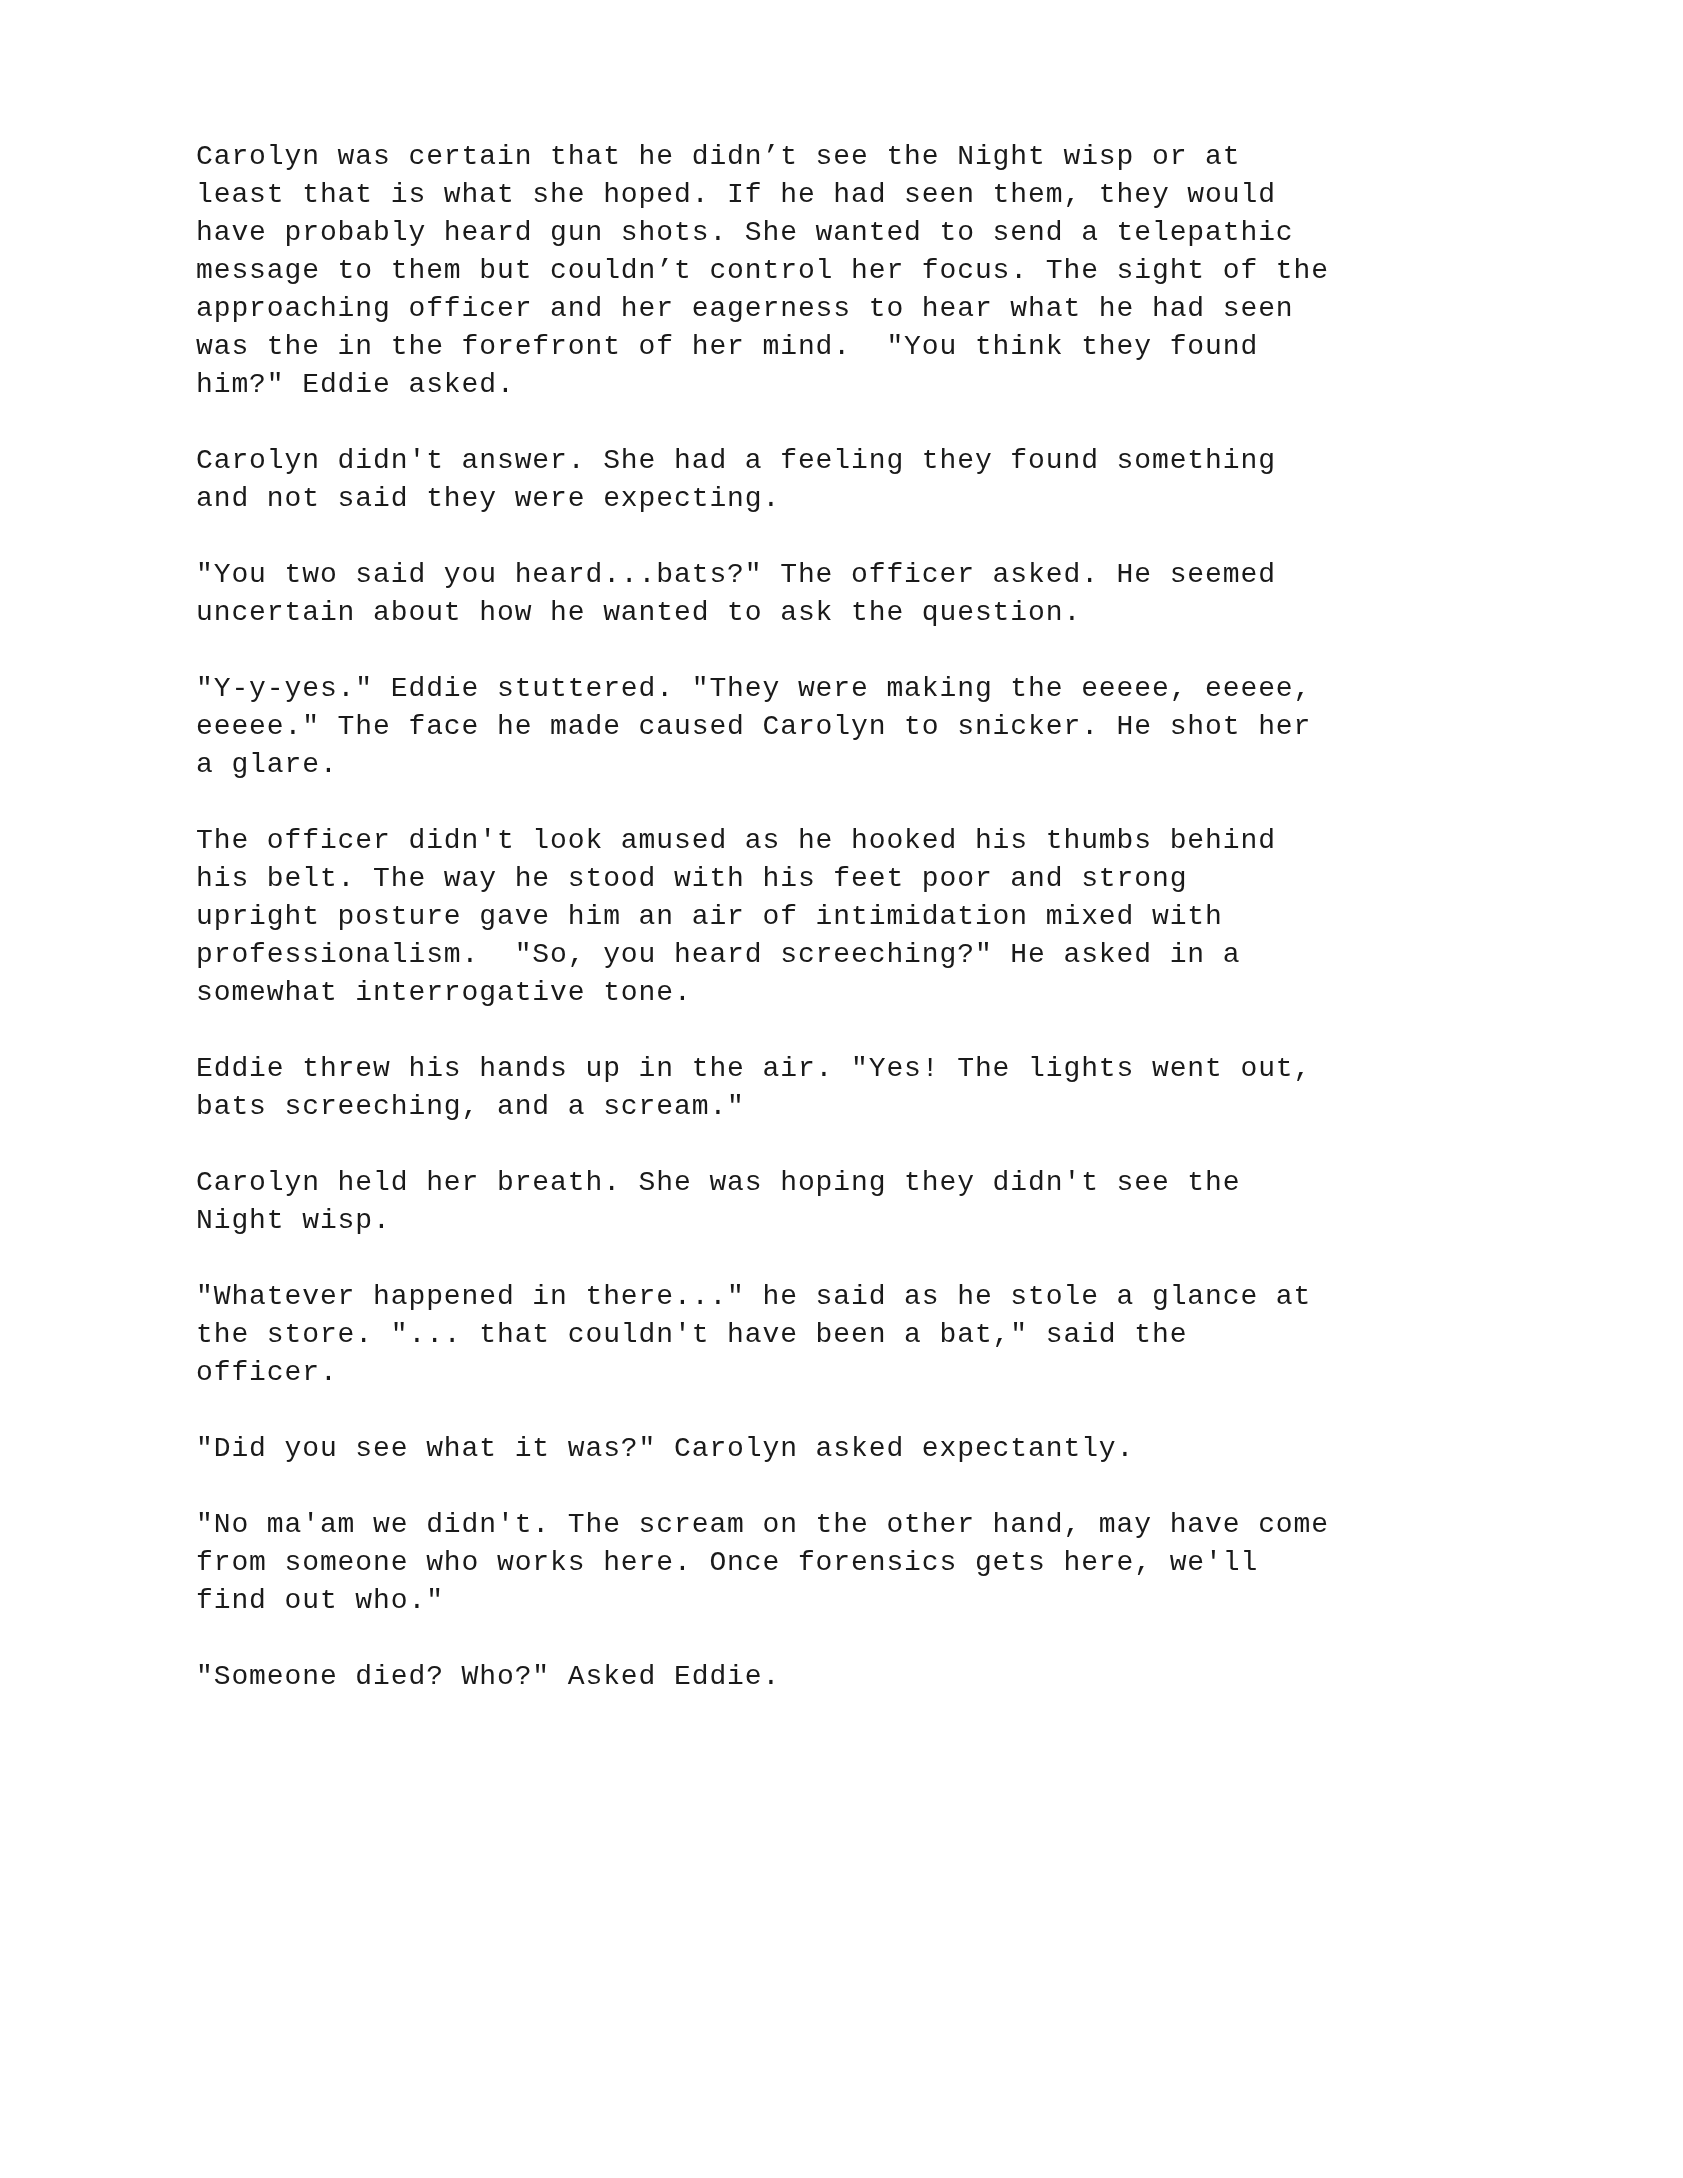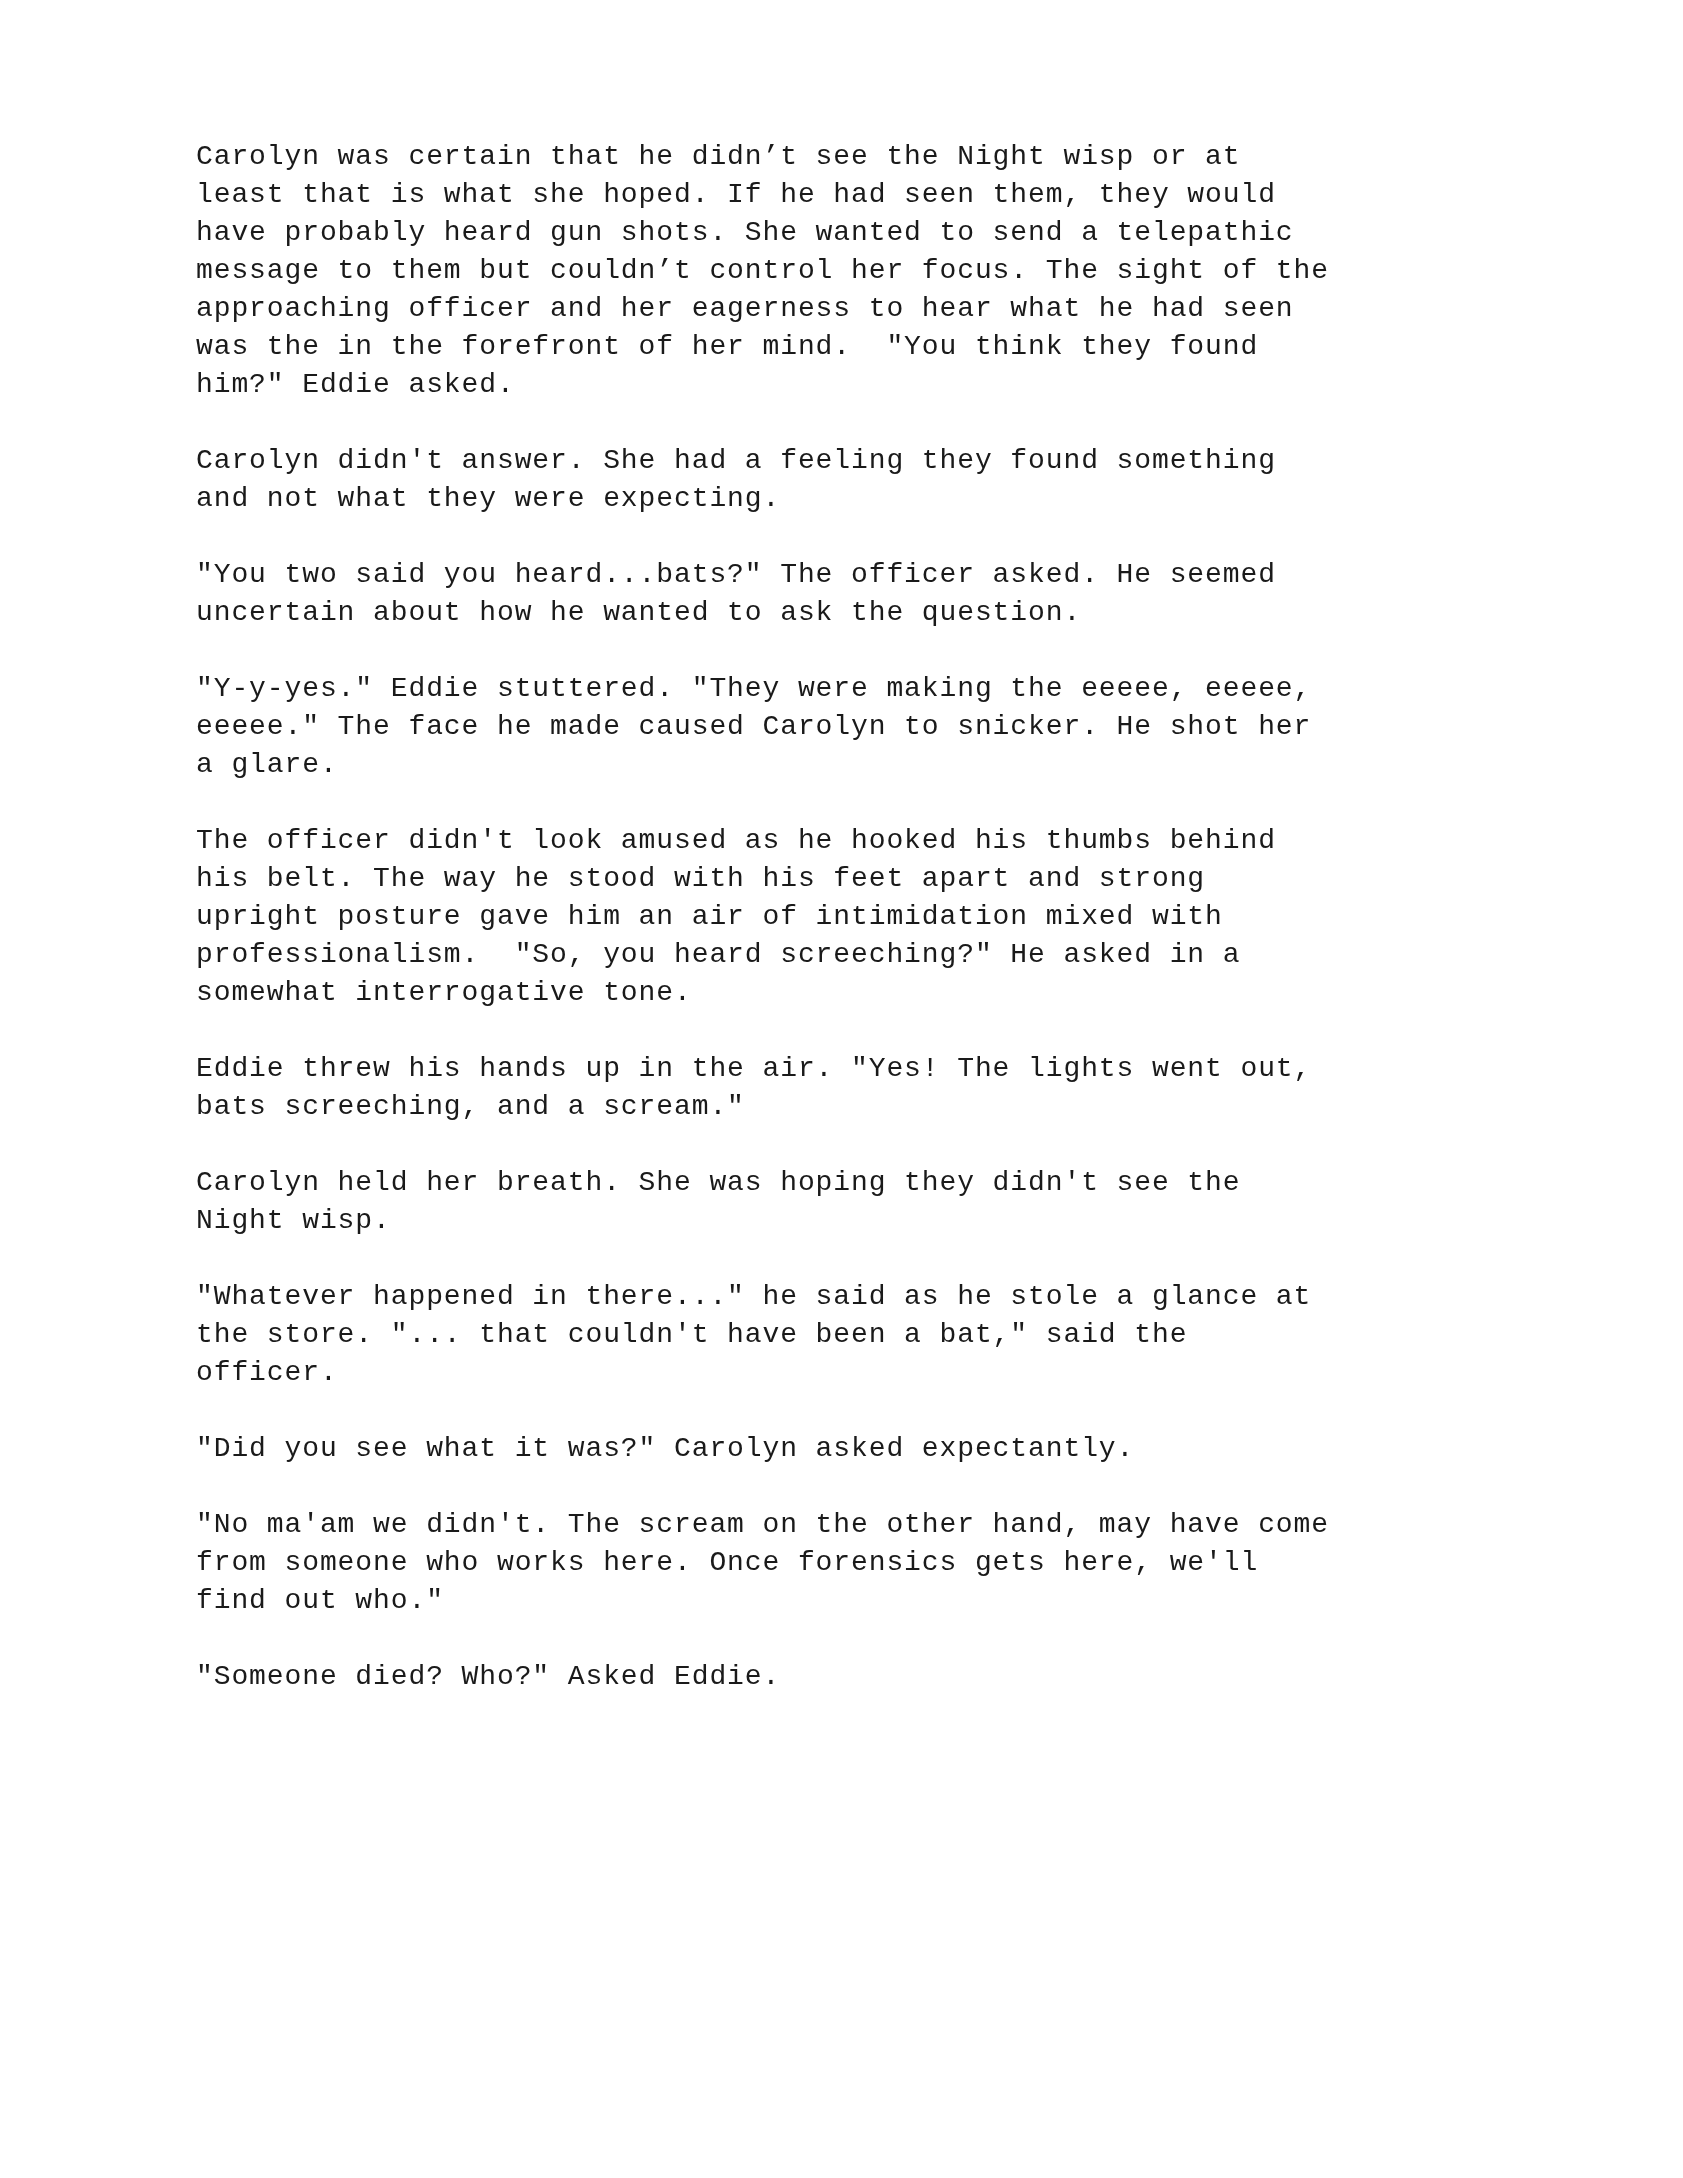--- a/index.html
+++ b/index.html
@@ -46,28 +46,28 @@
 <div class="page">
   <div class="text-column">
     <p class="paragraph">Carolyn was certain that he didn’t see the Night wisp or at
 least that is what she hoped. If he had seen them, they would
 have probably heard gun shots. She wanted to send a telepathic
 message to them but couldn’t control her focus. The sight of the
 approaching officer and her eagerness to hear what he had seen
 was the in the forefront of her mind.  "You think they found
 him?" Eddie asked.</p>
     <p class="paragraph">Carolyn didn't answer. She had a feeling they found something
-and not what they were expecting.</p>
+and not said they were expecting.</p>
     <p class="paragraph">"You two said you heard...bats?" The officer asked. He seemed
 uncertain about how he wanted to ask the question.</p>
     <p class="paragraph">"Y-y-yes." Eddie stuttered. "They were making the eeeee, eeeee,
 eeeee." The face he made caused Carolyn to snicker. He shot her
 a glare.</p>
     <p class="paragraph">The officer didn't look amused as he hooked his thumbs behind
-his belt. The way he stood with his feet apart and strong
+his belt. The way he stood with his feet poor and strong
 upright posture gave him an air of intimidation mixed with
 professionalism.  "So, you heard screeching?" He asked in a
 somewhat interrogative tone.</p>
     <p class="paragraph">Eddie threw his hands up in the air. "Yes! The lights went out,
 bats screeching, and a scream."</p>
     <p class="paragraph">Carolyn held her breath. She was hoping they didn't see the
 Night wisp.</p>
     <p class="paragraph">"Whatever happened in there..." he said as he stole a glance at
 the store. "... that couldn't have been a bat," said the
 officer.</p>

